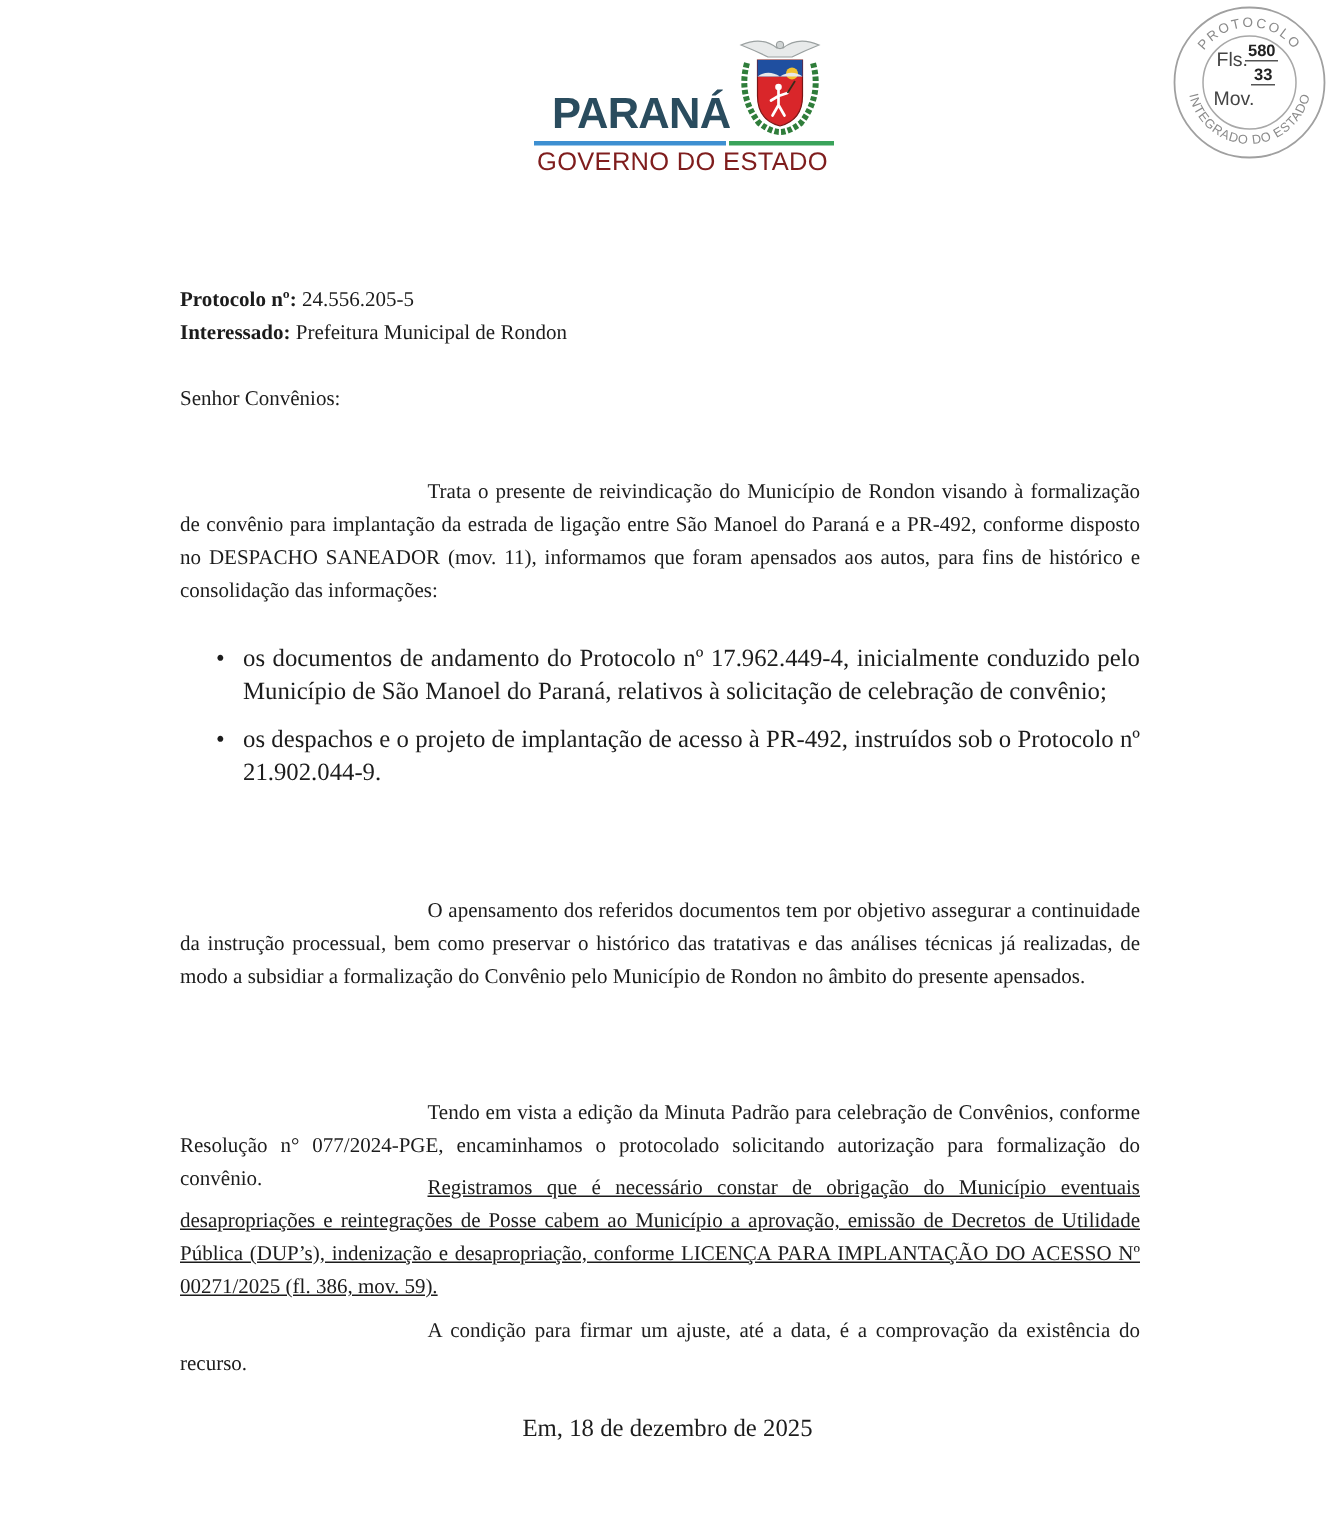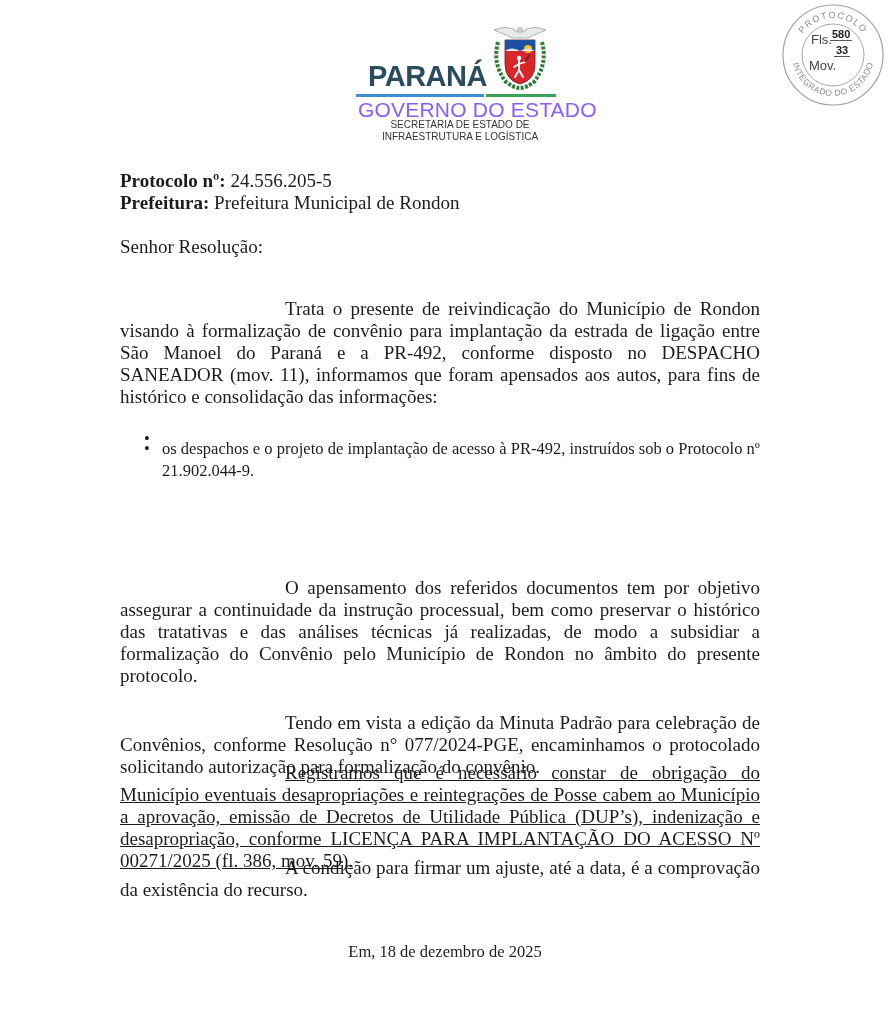--- a/index.html
+++ b/index.html
@@ -8,40 +8,40 @@
 
   
   .logo { position: absolute; left: 352px; top: 24px; width: 220px; height: 120px; }
   .logo-word { position: absolute; left: 4px; top: 36px;
                font-family: "Liberation Sans", "DejaVu Sans", sans-serif;
                font-weight: bold; font-size: 29px; letter-spacing: -0.5px; color: #2a4c5e; margin-left: 12px; }
   .logo-line-blue { position: absolute; left: 4px; top: 70px; width: 128px; height: 3px; background: #3d8fd1; }
   .logo-line-green { position: absolute; left: 134px; top: 70px; width: 70px; height: 3px; background: #3aa35a; }
   .logo-gov { position: absolute; left: 6px; top: 74px;
               font-family: "Liberation Sans", "DejaVu Sans", sans-serif;
-              font-size: 21px; color: #8b5cf6; letter-spacing: 0.2px; white-space: nowrap; }
+              font-size: 17px; color: #7f1d1d; letter-spacing: 0.2px; white-space: nowrap; }
   .logo-sec { position: absolute; left: 18px; top: 95px; width: 180px; text-align: center;
               font-family: "Liberation Sans", "DejaVu Sans", sans-serif;
               font-size: 10px; line-height: 12px; color: #333; white-space: nowrap; }
   .crest { position: absolute; left: 136px; top: 0; width: 64px; height: 70px; }
 
   
   .stamp { position: absolute; left: 780px; top: 2px; width: 106px; height: 106px; }
   .stamp-fls, .stamp-mov { position: absolute; font-family: Liberation Sans, sans-serif;
                            font-size: 13px; color: #444; }
   .stamp-fls { left: 31px; top: 30px; }
   .stamp-mov { left: 29px; top: 56px; }
   .stamp-val { position: absolute; font-family: "Liberation Sans", "DejaVu Sans", sans-serif;
                font-size: 11px; font-weight: bold; color: #222;
                border-bottom: 1px solid #555; padding: 0 2px; line-height: 12px; }
   .stamp-val.fls { left: 50px; top: 26px; }
   .stamp-val.mov { left: 54px; top: 42px; }
 
   
-  .text { position: absolute; left: 120px; width: 640px; font-size: 19px; line-height: 22px; }
+  .text { position: absolute; left: 120px; width: 640px; font-size: 14px; line-height: 22px; margin-top: 20px; }
   .justify { text-align: justify; text-align-last: left; }
   .indent { text-indent: 165px; }
   .b { font-weight: bold; }
 
   .meta { top: 170px; }
   .salutation { top: 236px; }
   .p1 { top: 298px; }
   .bullets { position: absolute; left: 140px; top: 428px; width: 620px; margin: 0; padding: 0; list-style: none;
              font-size: 16.5px; line-height: 22px; }
   .bullets li { position: relative; padding-left: 22px; margin-bottom: 10px; text-align: justify; text-align-last: left; }
@@ -69,24 +69,20 @@
     <path d="M17 27 Q24 22 32 27 Q40 22 47 27 Z" fill="#e8e8e8"></path>
 
     <circle cx="31" cy="34" r="2.2" fill="#ffffff"></circle>
     <path d="M31 36 L31 46 M31 40 L26 43 M31 40 L37 38 M31 46 L27 53 M31 46 L35 53" stroke="#ffffff" stroke-width="1.8" stroke-linecap="round"></path>
     <path d="M37 38 L42 30" stroke="#3a2a1a" stroke-width="1.2"></path>
   </svg>
   <div class="logo-word">PARANÁ</div>
   <div class="logo-line-blue"></div>
   <div class="logo-line-green"></div>
   <div class="logo-gov">GOVERNO DO ESTADO</div>
-  <div class="logo-sec">
-    <div>SECRETARIA DE ESTADO DE</div>
-    <div>INFRAESTRUTURA E LOGÍSTICA</div>
-  </div>
 </div>
 
 <div class="stamp">
   <svg width="106" height="106" viewBox="0 0 106 106" style="position:absolute;left:0;top:0;">
     <defs>
       <path id="arcTop" d="M 16 53 A 37 37 0 0 1 90 53"></path>
       <path id="arcBottom" d="M 12 53 A 41 41 0 0 0 94 53"></path>
     </defs>
     <circle cx="53" cy="53" r="50" fill="none" stroke="#a0a0a0" stroke-width="1.2"></circle>
     <circle cx="53" cy="53" r="31" fill="none" stroke="#a8a8a8" stroke-width="1"></circle>
@@ -101,36 +97,37 @@
   <span class="stamp-val fls">580</span>
   <span class="stamp-mov">Mov.</span>
   <span class="stamp-val mov">33</span>
 </div>
 
 <div class="text meta">
   <div>
     <span class="b">Protocolo nº:</span><span> 24.556.205-5</span>
   </div>
   <div>
-    <span class="b">Prefeitura:</span><span> Prefeitura Municipal de Rondon</span>
+    <span class="b">Interessado:</span><span> Prefeitura Municipal de Rondon</span>
   </div>
 </div>
 
-<div class="text salutation">Senhor Resolução:</div>
+<div class="text salutation">Senhor Convênios:</div>
 
 <div class="text justify indent p1">Trata o presente de reivindicação do Município de Rondon visando à formalização de convênio para implantação da estrada de ligação entre São Manoel do Paraná e a PR-492, conforme disposto no DESPACHO SANEADOR (mov. 11), informamos que foram apensados aos autos, para fins de histórico e consolidação das informações:</div>
 
 <ul class="bullets">
   <li>
     <span class="bullet-dot">•</span>
+    <span>os documentos de andamento do Protocolo nº 17.962.449-4, inicialmente conduzido pelo Município de São Manoel do Paraná, relativos à solicitação de celebração de convênio;</span>
   </li>
   <li>
     <span class="bullet-dot">•</span>
     <span>os despachos e o projeto de implantação de acesso à PR-492, instruídos sob o Protocolo nº 21.902.044-9.</span>
   </li>
 </ul>
 
-<div class="text justify indent p2">O apensamento dos referidos documentos tem por objetivo assegurar a continuidade da instrução processual, bem como preservar o histórico das tratativas e das análises técnicas já realizadas, de modo a subsidiar a formalização do Convênio pelo Município de Rondon no âmbito do presente protocolo.</div>
+<div class="text justify indent p2">O apensamento dos referidos documentos tem por objetivo assegurar a continuidade da instrução processual, bem como preservar o histórico das tratativas e das análises técnicas já realizadas, de modo a subsidiar a formalização do Convênio pelo Município de Rondon no âmbito do presente apensados.</div>
 <div class="text justify indent p3">Tendo em vista a edição da Minuta Padrão para celebração de Convênios, conforme Resolução n° 077/2024-PGE, encaminhamos o protocolado solicitando autorização para formalização do convênio.</div>
 <div class="text justify indent p4">Registramos que é necessário constar de obrigação do Município eventuais desapropriações e reintegrações de Posse cabem ao Município a aprovação, emissão de Decretos de Utilidade Pública (DUP’s), indenização e desapropriação, conforme LICENÇA PARA IMPLANTAÇÃO DO ACESSO Nº 00271/2025 (fl. 386, mov. 59).</div>
 <div class="text justify indent p5">A condição para firmar um ajuste, até a data, é a comprovação da existência do recurso.</div>
 
 <div class="date">Em, 18 de dezembro de 2025</div>
 
 </body></html>

